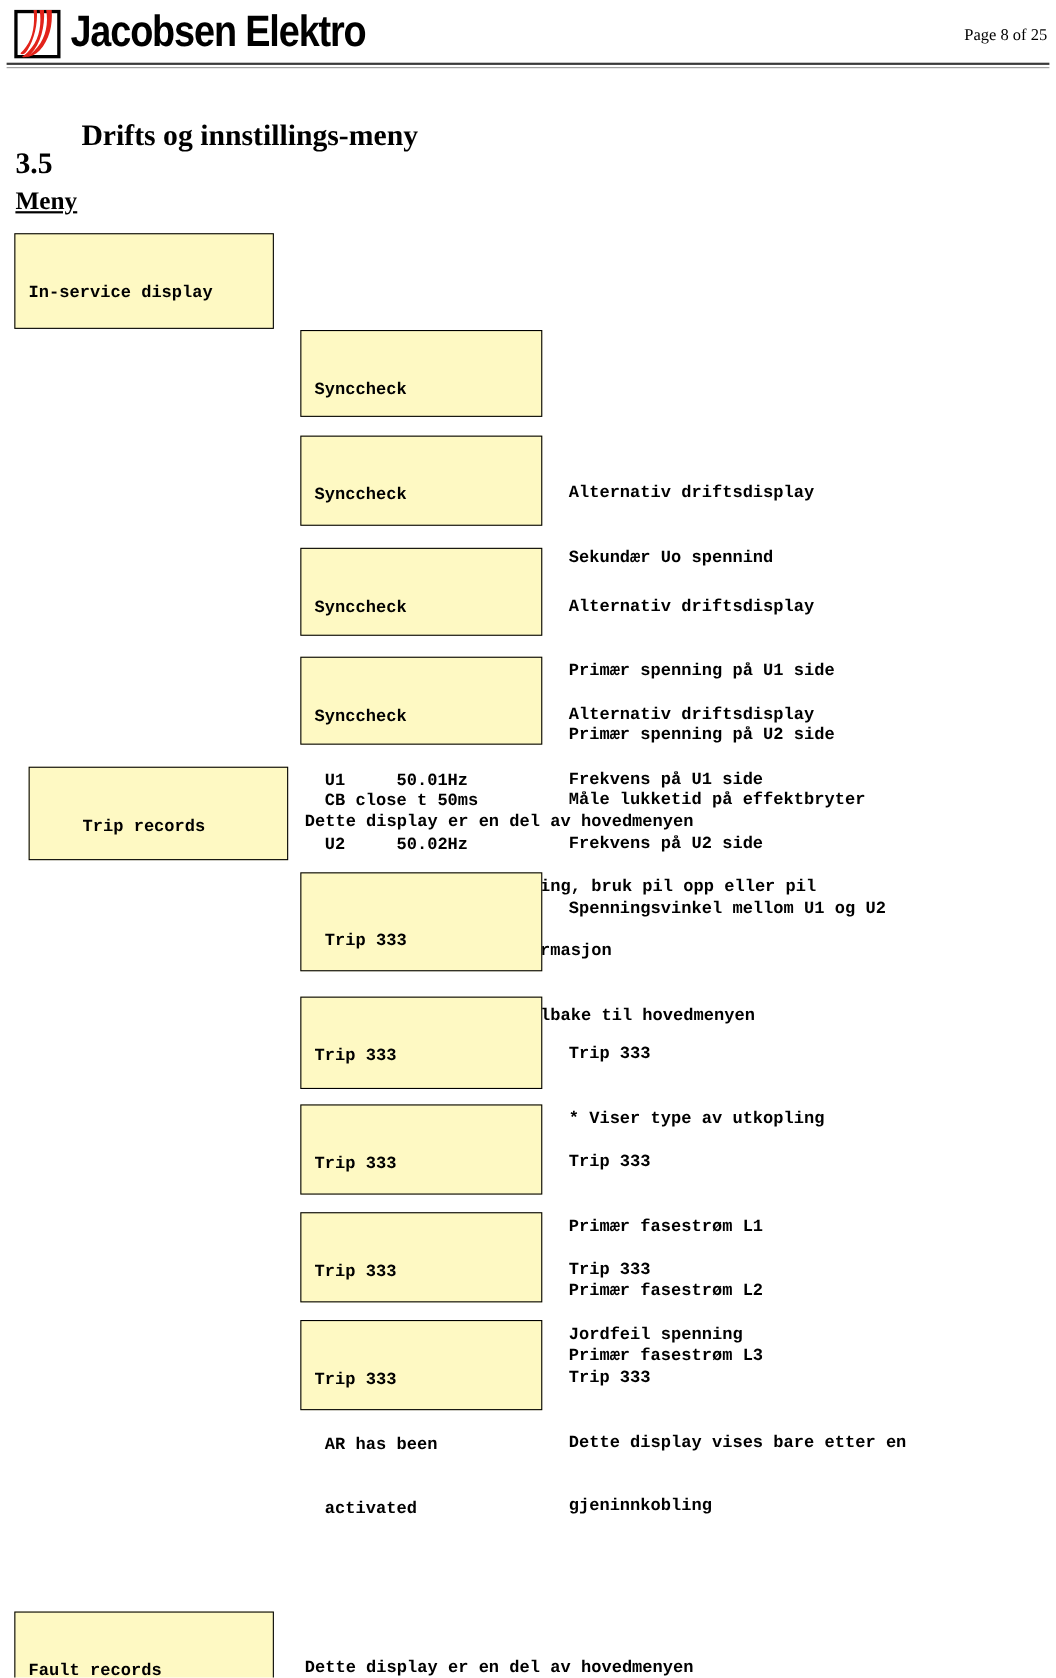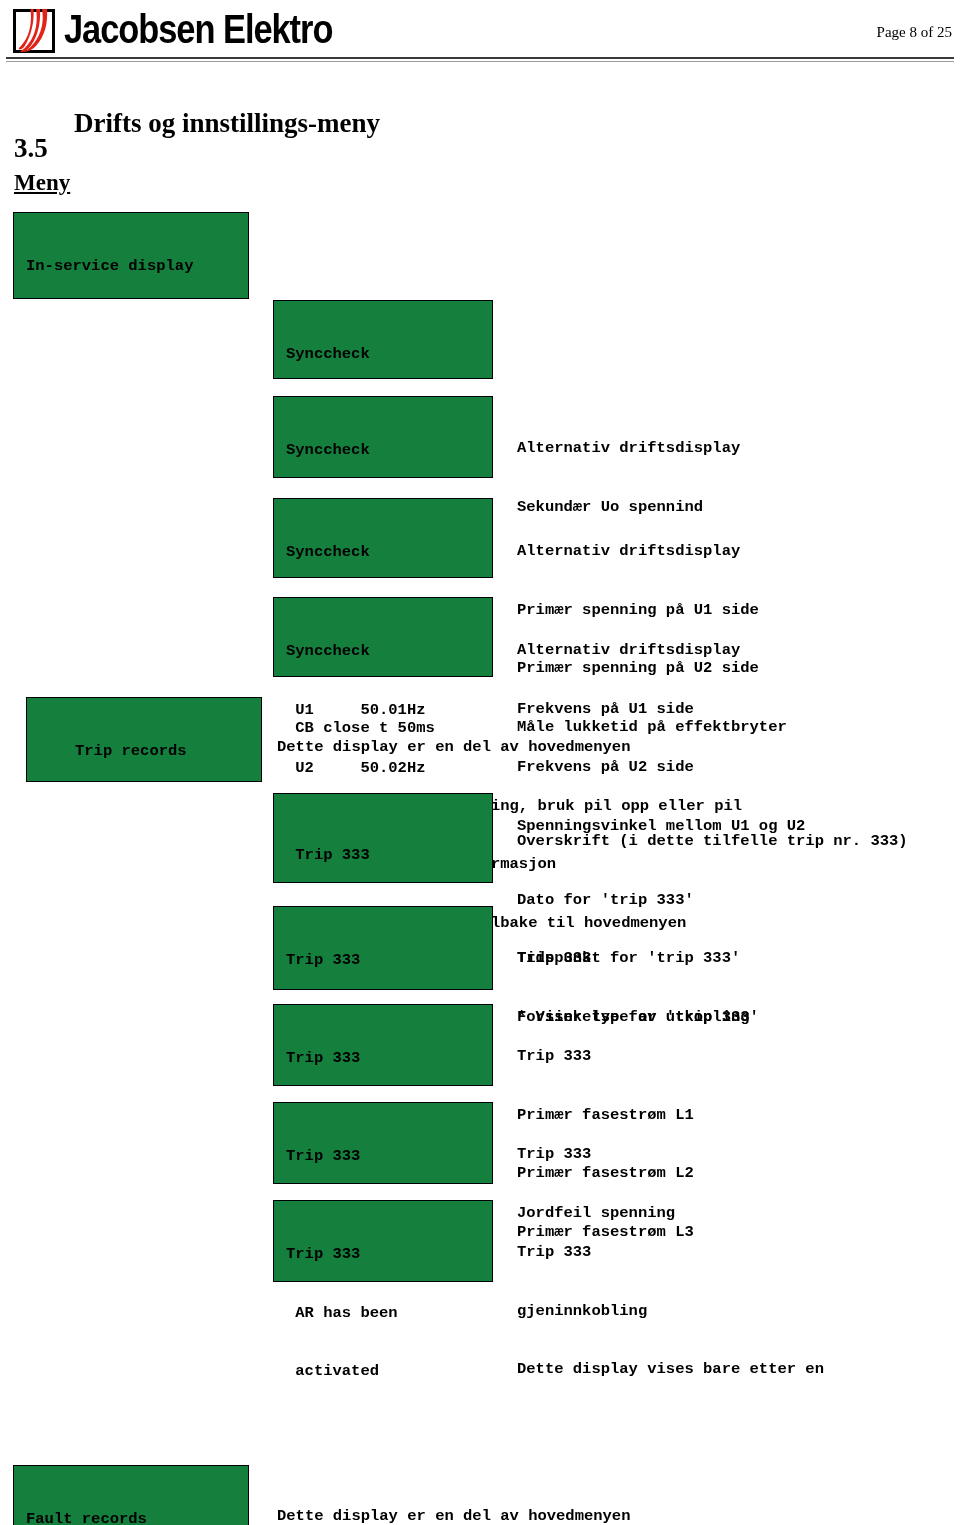--- a/index.html
+++ b/index.html
@@ -102,21 +102,21 @@
   .mono {
     font-family: "Liberation Mono", "DejaVu Sans Mono", monospace;
     font-weight: bold;
     font-size: 15.5px;
     line-height: 19.5px;
     white-space: pre;
   }
   .lcd {
     position: absolute;
     border: 1.5px solid #000;
-    background: #15803d;
+    background: #fef9c3;
     box-sizing: border-box;
     padding: 5px 0 0 12px;
   }
   .desc {
     position: absolute;
     white-space: pre;
   }
   .desc-wrap {
     position: absolute;
     white-space: pre-wrap;
@@ -213,26 +213,20 @@
     <div>ned for å vise mer informasjon</div>
     <div>Trykk 'Esc' for å gå tilbake til hovedmenyen</div>
   </div>
 
   <div class="lcd mono" style="left:273px; top:793px; width:220px; height:90px; padding-top:13px;">
     <div> Trip 333</div>
     <div>  2011-02-15</div>
     <div>  12:13:14.123</div>
     <div>  Delay 0.05s</div>
   </div>
-  <div class="desc-wrap mono" style="left:517px; top:793px; width:408px;">
-    <div style="white-space:normal;">Overskrift (i dette tilfelle trip nr. 333)</div>
-    <div>Dato for 'trip 333'</div>
-    <div>Tidspunkt for 'trip 333'</div>
-    <div>Forsinkelse for 'trip 333'</div>
-  </div>
 
   <div class="lcd mono" style="left:273px; top:906px; width:220px; height:84px;">
     <div>Trip 333</div>
     <div> I&gt;   I&gt;&gt;*</div>
     <div> I&gt;&gt;&gt;  Uo&gt;</div>
     <div> Uo&gt;&gt;</div>
   </div>
   <div class="desc mono" style="left:517px; top:910px;">
     <div>Trip 333</div>
     <div>* Viser type av utkopling</div>
@@ -260,22 +254,22 @@
     <div>Jordfeil spenning</div>
   </div>
 
   <div class="lcd mono" style="left:273px; top:1200px; width:220px; height:82px;">
     <div>Trip 333</div>
     <div> AR has been</div>
     <div> activated</div>
   </div>
   <div class="desc mono" style="left:517px; top:1204px;">
     <div>Trip 333</div>
+    <div>Dette display vises bare etter en</div>
     <div>gjeninnkobling</div>
-    <div>Dette display vises bare etter en</div>
   </div>
 
   <div class="lcd mono" style="left:13px; top:1465px; width:236px; height:85px;">
     <div>Fault records</div>
   </div>
   <div class="desc mono" style="left:277px; top:1468px;">
     <div>Dette display er en del av hovedmenyen</div>
     
   </div>
 

